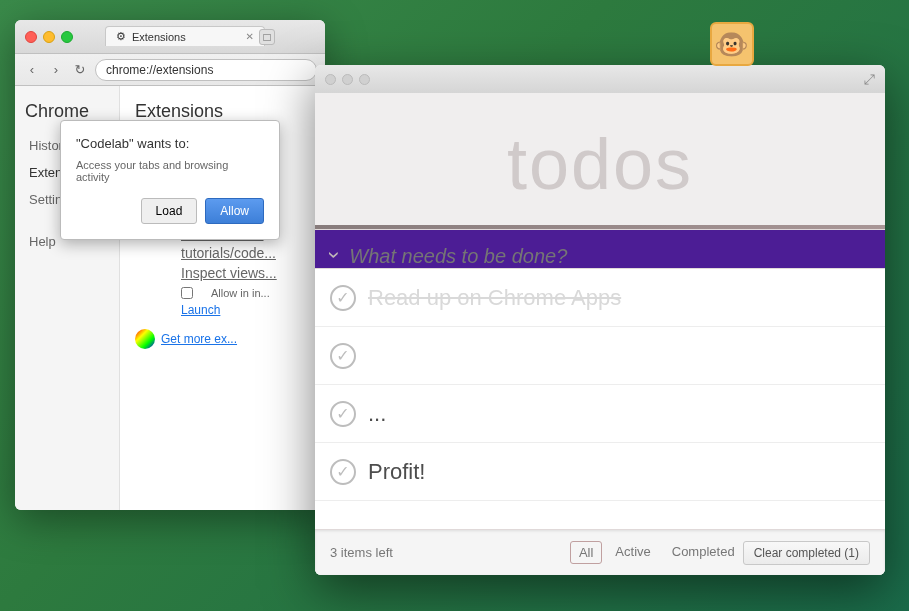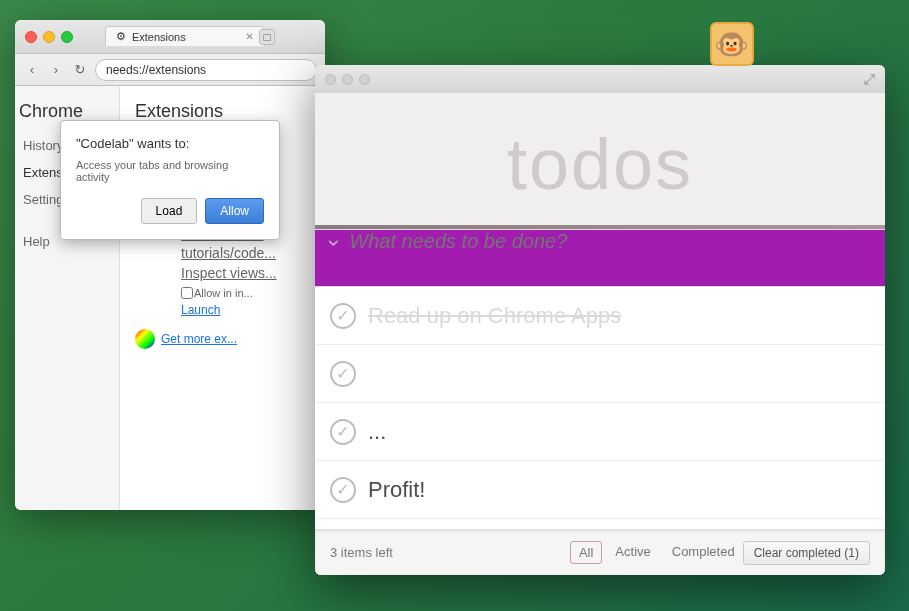--- a/index.html
+++ b/index.html
@@ -117,21 +117,21 @@
       color: #333;
     }
     .browser-content {
       display: flex;
       height: calc(100% - 66px);
     }
     .sidebar {
       width: 105px;
       background: #f5f5f5;
       border-right: 1px solid #e0e0e0;
-      padding: 15px 4px;
+      padding: 15px 10px;
     }
     .sidebar-title {
       font-size: 18px;
       font-weight: 300;
       color: #333;
       margin-bottom: 14px;
     }
     .sidebar-item {
       font-size: 13px;
       color: #666;
@@ -182,21 +182,21 @@
     .flask-icon {
       font-size: 22px;
     }
     .ext-details { flex: 1; overflow: hidden; }
     .ext-name { font-size: 13px; font-weight: 500; color: #333; }
     .ext-link { font-size: 12px; color: #1a73e8; text-decoration: underline; cursor: pointer; }
     .ext-meta { font-size: 14px; color: #666; margin-top: 0; line-height: 1.4; text-decoration: underline; }
     .ext-checkbox-row {
       display: flex;
       align-items: center;
-      gap: 1px;
+      gap: 18px;
       margin-top: 4px;
     }
     .ext-checkbox { width: 12px; height: 12px; }
     .ext-checkbox-label { font-size: 11px; color: #666; }
     .ext-launch { font-size: 12px; color: #1a73e8; text-decoration: underline; cursor: pointer; margin-top: 4px; display: block; }
     .get-more { font-size: 12px; color: #1a73e8; text-decoration: underline; cursor: pointer; display: flex; align-items: center; gap: 6px; }
     .rainbow-icon {
       width: 20px;
       height: 20px;
       border-radius: 50%;
@@ -276,27 +276,27 @@
     }
     .todos-title-text {
       font-size: 72px;
       font-weight: 200;
       color: rgba(175,165,165,0.5);
       font-family: 'Helvetica Neue', Arial, sans-serif;
       letter-spacing: 2px;
     }
 
     .todos-input-area {
-      background: #a21caf;
+      background: #4c1d95;
       border-top: 1px solid #e0d9d9;
       border-bottom: 1px solid #e0d9d9;
       display: flex;
-      align-items: flex-start;
+      align-items: flex-end;
       padding: 0 15px;
-      height: 58px;
+      height: 40px;
       flex-shrink: 0;
     }
     .todos-toggle-all {
       color: #c0b8b8;
       font-size: 22px;
       margin-right: 12px;
       cursor: pointer;
       transform: rotate(90deg);
     }
     .todos-input {
@@ -431,21 +431,21 @@
       <span>Extensions</span>
       <span class="tab-close">✕</span>
     </div>
     <div class="browser-add-tab">□</div>
   </div>
   <div class="browser-toolbar">
     <div class="nav-btn">‹</div>
     <div class="nav-btn">›</div>
     <div class="nav-btn">↻</div>
     <div class="address-bar">
-      <span>needs://extensions</span>
+      <span>chrome://extensions</span>
     </div>
   </div>
   <div class="browser-content">
 
     <div class="sidebar">
       <div class="sidebar-title">Chrome</div>
       <div class="sidebar-item">
         <span>History</span>
       </div>
       <div class="sidebar-item active">

